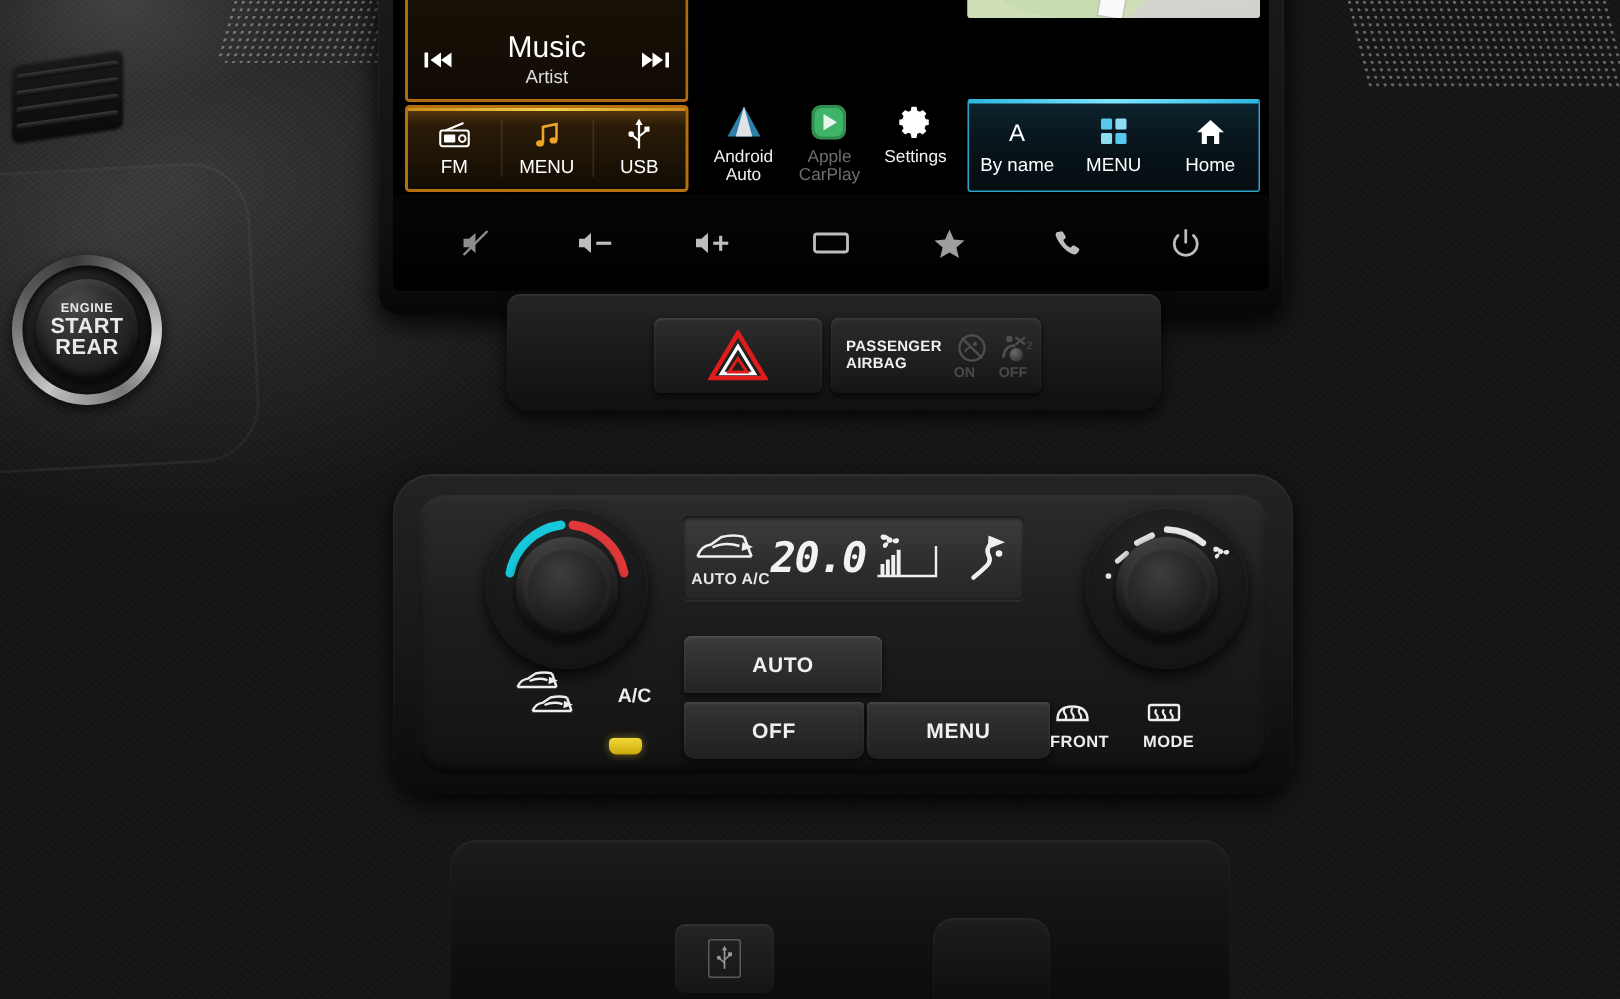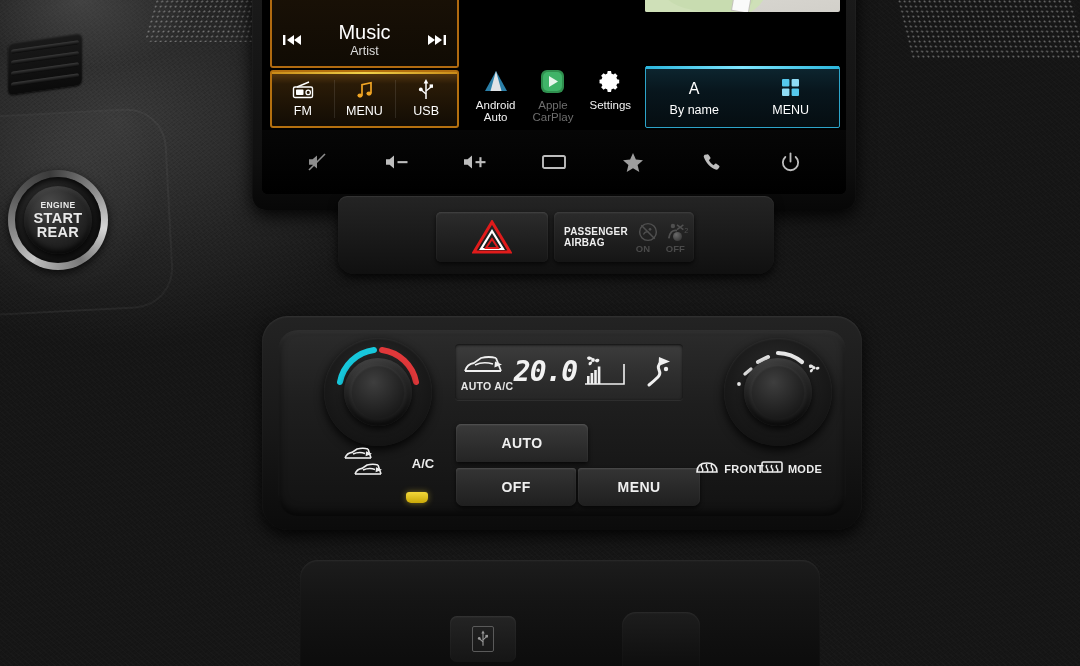--- a/index.html
+++ b/index.html
@@ -305,22 +305,22 @@
   .btn-recirc { left: 330px; } .btn-ac { left: 390px; }
   .btn-sm-lbl { color:#ededed; font-size: 13px; font-weight: 700; }
   .ac-led {
     position: absolute; left: 406px; top: 492px; width: 22px; height: 11px;
     border-radius: 3px 3px 5px 5px;
     background: linear-gradient(180deg,#f3d83a,#c9a808);
     box-shadow: 0 0 6px rgba(243,216,58,.45);
   }
 
   .btn-front, .btn-rear {
-    position: absolute; top: 449px; width: 56px; height: 40px;
-    display:flex; align-items:center; justify-content:center; gap:2px;
+    position: absolute; top: 464px; width: 56px; height: 40px;
+    display:flex; flex-direction:column; justify-content:center; gap:2px;
   }
   .btn-front { left: 700px; } .btn-rear { left: 762px; }
   .def-lbl { color:#ededed; font-size: 11px; font-weight: 700; letter-spacing: .3px; }
 
   
   .console {
     position: absolute; left: 300px; top: 560px; width: 520px; height: 106px;
     border-radius: 18px 18px 0 0;
     background: linear-gradient(180deg,#1c1c1c 0%,#151515 35%,#0c0c0c 100%);
     box-shadow: inset 0 1px 2px rgba(255,255,255,.07);
@@ -506,20 +506,28 @@
         <div class="nb-item">
           <span class="nb-glyph">
             <svg width="19" height="19" viewBox="0 0 19 19">
               <rect x="1" y="1" width="7.4" height="7.4" rx="1" fill="#55c8ec"></rect>
               <rect x="10.6" y="1" width="7.4" height="7.4" rx="1" fill="#8fdcf5"></rect>
               <rect x="1" y="10.6" width="7.4" height="7.4" rx="1" fill="#8fdcf5"></rect>
               <rect x="10.6" y="10.6" width="7.4" height="7.4" rx="1" fill="#55c8ec"></rect>
             </svg>
           </span>
           <span class="nb-label">MENU</span>
+        </div>
+        <div class="nb-item">
+          <span class="nb-glyph">
+            <svg width="20" height="18" viewBox="0 0 20 18">
+              <path d="M10 1 L19 9.2 H15.8 V17 H12.4 V11.6 H7.6 V17 H4.2 V9.2 H1 Z" fill="#fff"></path>
+            </svg>
+          </span>
+          <span class="nb-label">Home</span>
         </div>
       </div>
     </div>
   </div>
 
   <div class="toolbar">
     <div class="tb-btn">
       <span>
         <svg width="22" height="20" viewBox="0 0 22 20">
           <path d="M2 7.2h3.6L10 3.4v13.2L5.6 12.8H2z" fill="#8d8d8d"></path>

